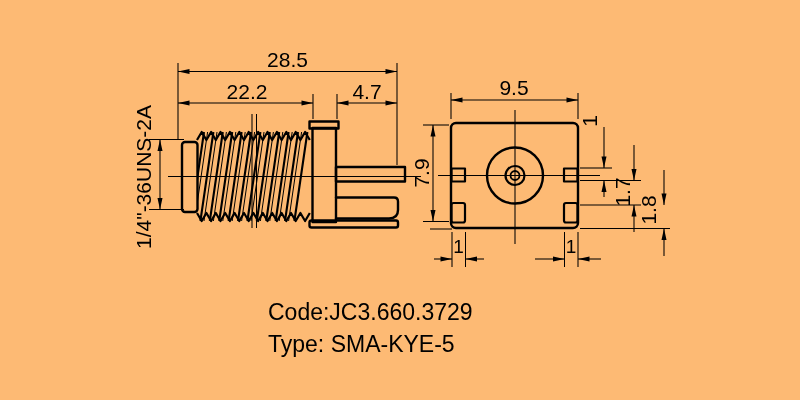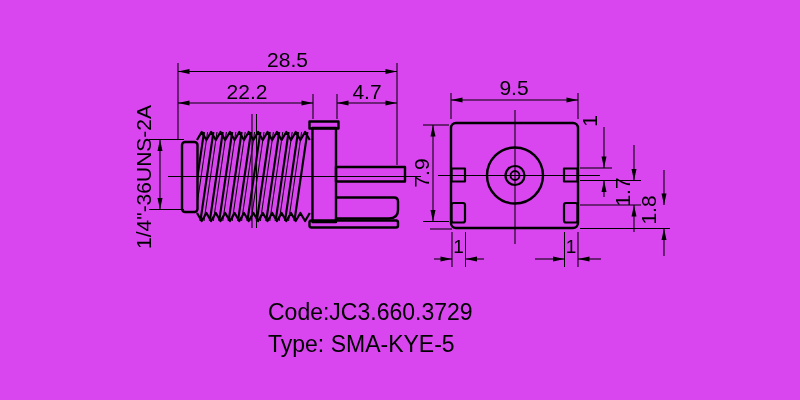--- a/index.html
+++ b/index.html
@@ -1,16 +1,16 @@
 <!DOCTYPE html>
 <html><head>
 <meta charset="utf-8">
 <style>
   html,body{margin:0;padding:0;background:#fff;}
-  .canvas{position:relative;width:800px;height:400px;background:#d946ef;overflow:hidden;}
+  .canvas{position:relative;width:800px;height:400px;background:#fdba74;overflow:hidden;}
   svg{display:block;}
   svg text{font-family:"Liberation Sans","DejaVu Sans",sans-serif;fill:#000;}
   .outline{stroke:#000;stroke-width:2.4;fill:none;stroke-linejoin:round;stroke-linecap:round;}
   .outline2{stroke:#000;stroke-width:2.2;fill:none;stroke-linejoin:round;}
   .thin{stroke:#000;stroke-width:1.05;fill:none;}
   .hatchb{stroke:#000;stroke-width:2.1;fill:none;}
   .hatcht{stroke:#000;stroke-width:1;fill:none;}
   .dimtxt{font-size:21px;}
   .dimsm{font-size:19px;}
   .foot{font-size:23px;}

